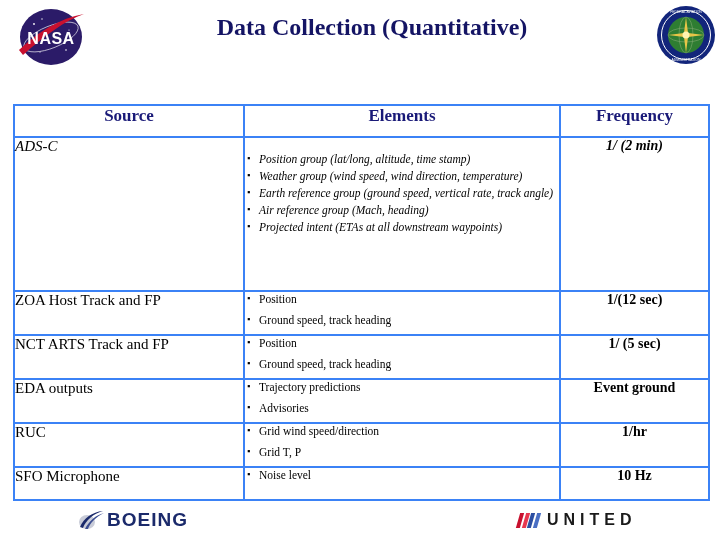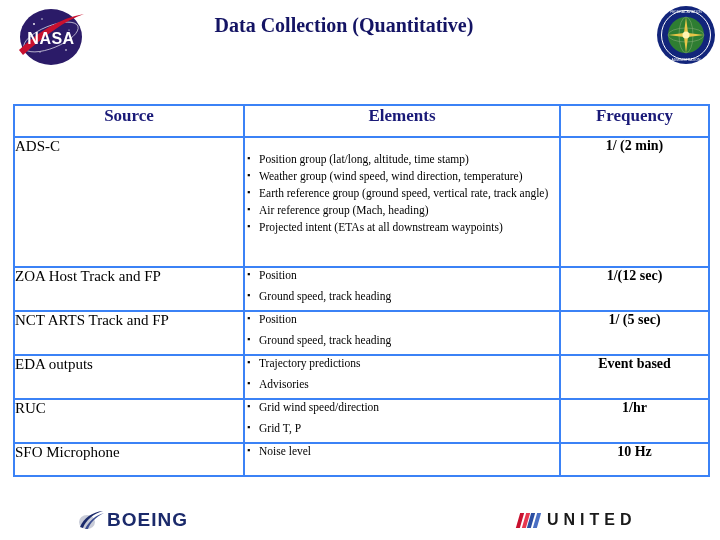--- a/index.html
+++ b/index.html
@@ -31,24 +31,24 @@
 
   .faa-logo {
     position: absolute;
     left: 655px; top: 4px;
     width: 62px; height: 62px;
   }
   .faa-logo svg { display: block; }
 
   .slide-title {
     position: absolute;
-    left: 84px; top: 14px;
+    left: 112px; top: 14px;
     width: 520px;
     text-align: center;
-    font-size: 20px;
+    font-size: 24px;
     font-weight: bold;
     color: #141464;
     font-family: "Liberation Serif", "DejaVu Serif", serif;
     letter-spacing: 0px;
     white-space: nowrap;
   }
 
   
   .data-table {
     position: absolute;
@@ -215,21 +215,21 @@
   </colgroup>
   <thead>
     <tr>
       <th class="hdr">Source</th>
       <th class="hdr">Elements</th>
       <th class="hdr">Frequency</th>
     </tr>
   </thead>
   <tbody>
 
-    <tr class="row-tall" style="height:130px;">
+    <tr class="row-tall" style="height:154px;font-style:italic;">
       <td class="src-cell">ADS-C</td>
       <td class="elem-cell">
         <ul class="elem-list">
           <li>Position group (lat/long, altitude, time stamp)</li>
           <li>Weather group (wind speed, wind direction, temperature)</li>
           <li>Earth reference group (ground speed, vertical rate, track angle)</li>
           <li>Air reference group (Mach, heading)</li>
           <li>Projected intent (ETAs at all downstream waypoints)</li>
         </ul>
       </td>
@@ -259,21 +259,21 @@
     </tr>
 
     <tr class="row-pair" style="height:43px;">
       <td class="src-cell">EDA outputs</td>
       <td class="elem-cell">
         <ul class="elem-list">
           <li>Trajectory predictions</li>
           <li>Advisories</li>
         </ul>
       </td>
-      <td class="freq-cell">Event based</td>
+      <td class="freq-cell">Event ground</td>
     </tr>
 
     <tr class="row-pair" style="height:43px;">
       <td class="src-cell">RUC</td>
       <td class="elem-cell">
         <ul class="elem-list">
           <li>Grid wind speed/direction</li>
           <li>Grid T, P</li>
         </ul>
       </td>

